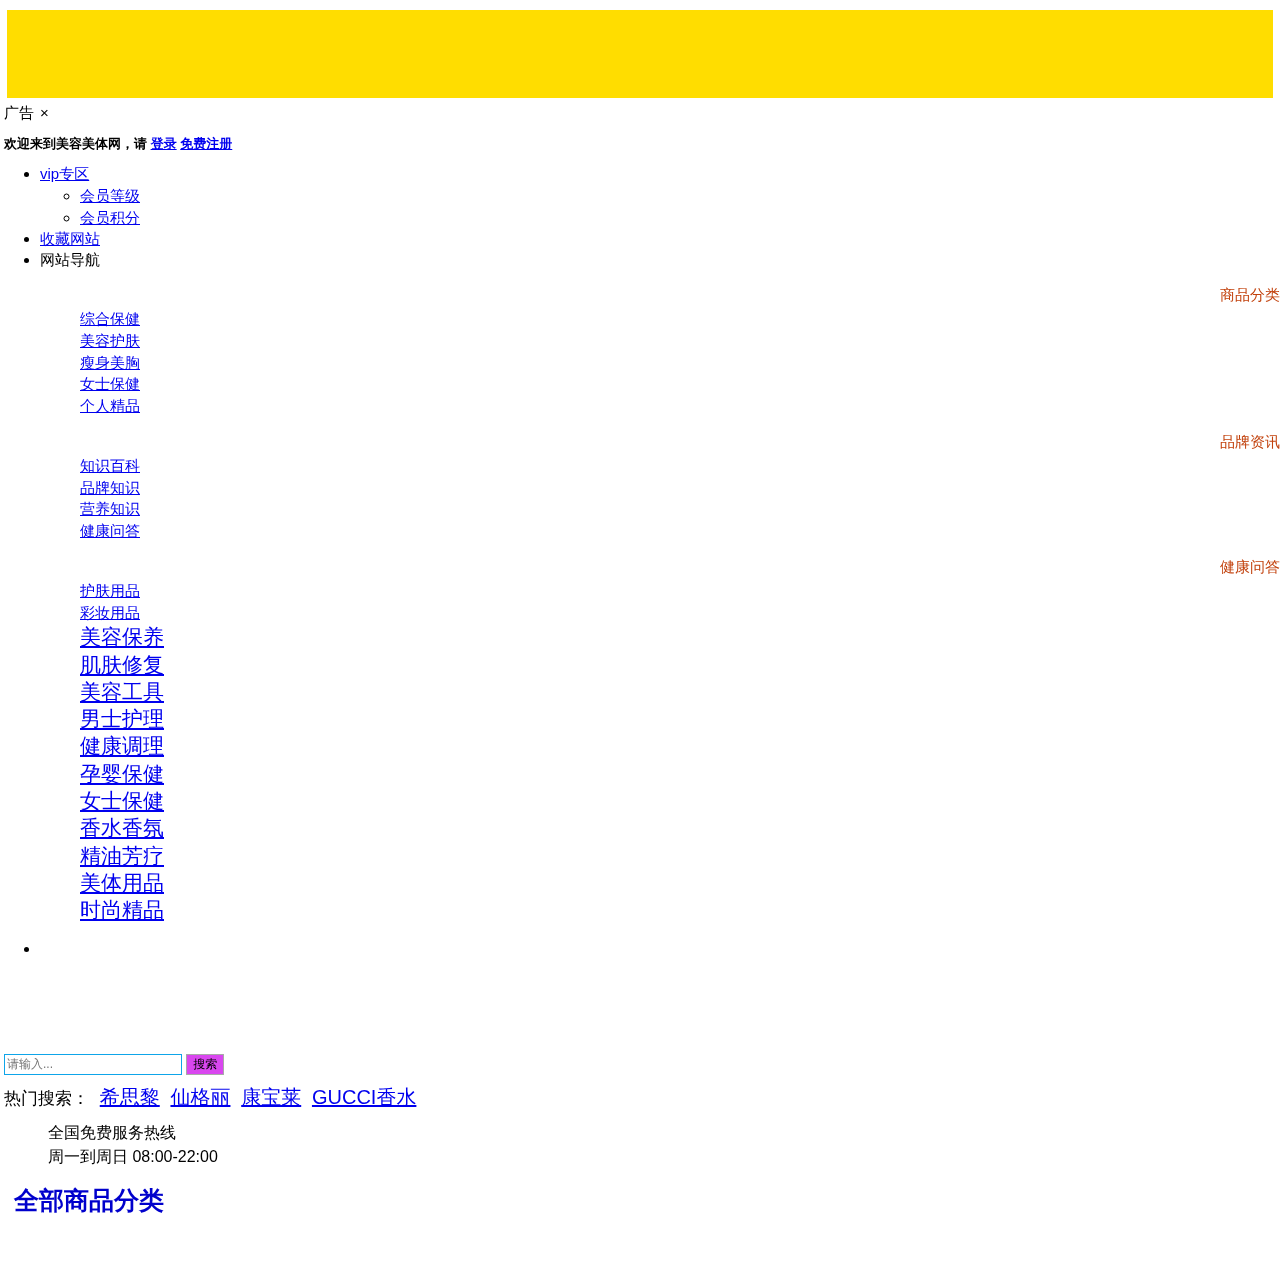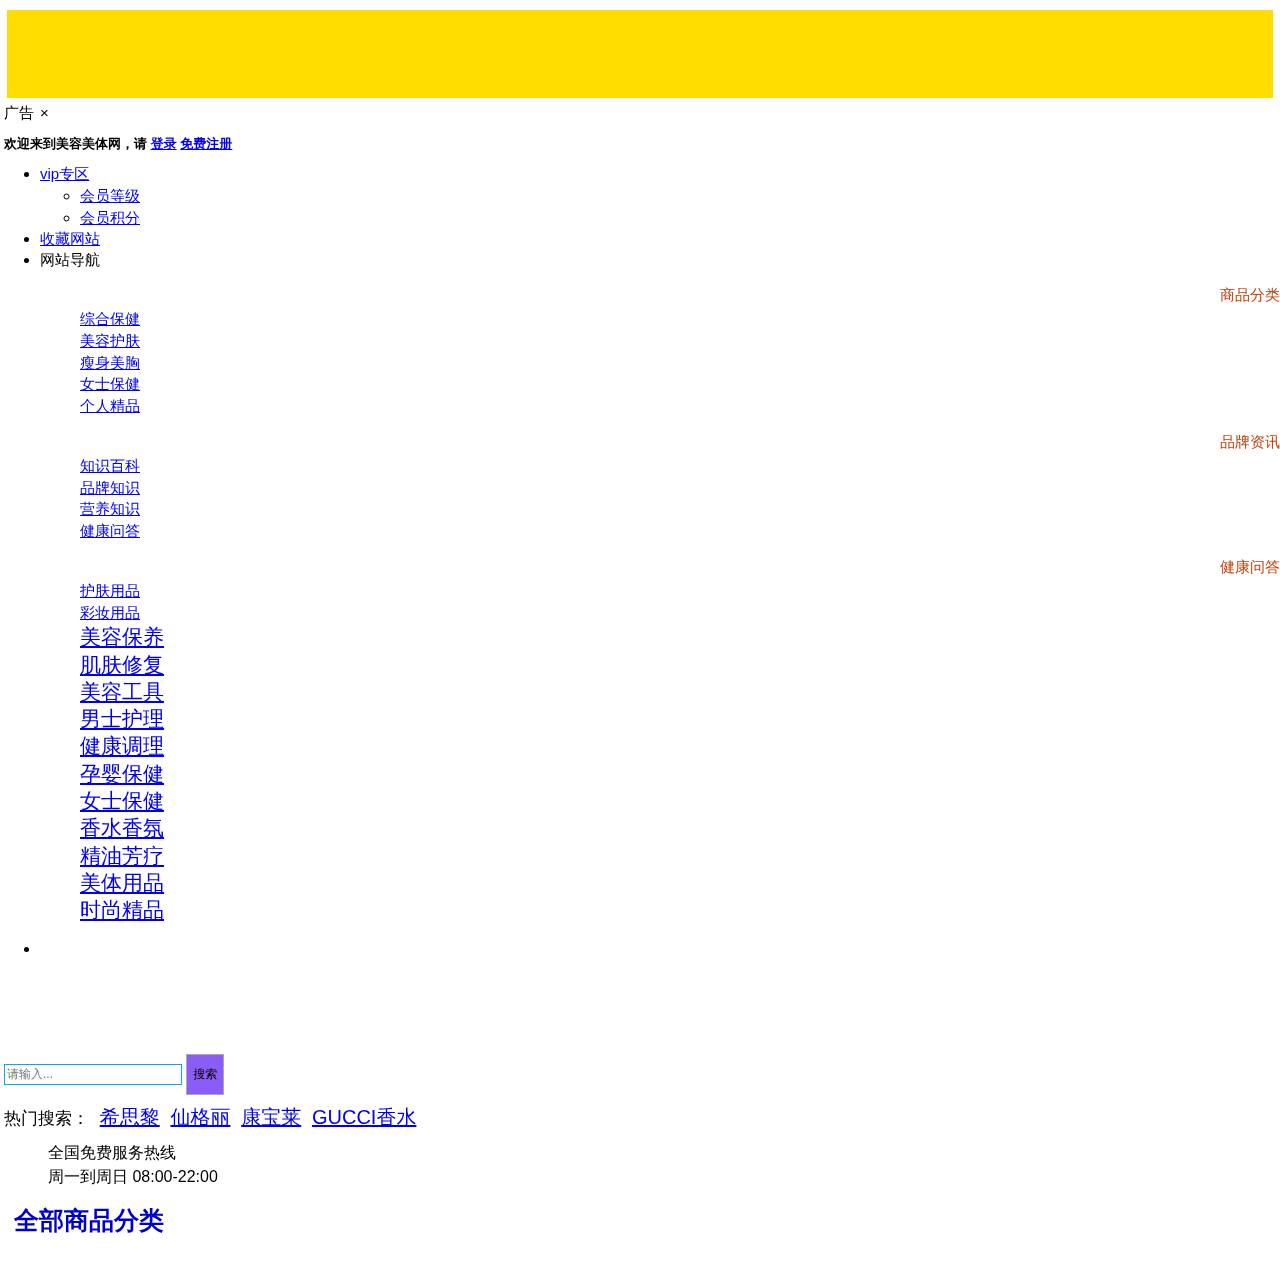--- a/index.html
+++ b/index.html
@@ -88,23 +88,23 @@
     font-family: "Liberation Sans", sans-serif;
     font-size: 12px;
     padding: 1px 2px;
     border: 1px solid #0ea5e9;
     background: #fff;
     vertical-align: middle;
   }
   .search-btn {
     font-family: "Liberation Sans", sans-serif;
     font-size: 12px;
-    padding: 11px 6px;
+    padding: 1px 6px;
     border: 1px solid #a9a9a9;
-    background: #8b5cf6;
+    background: #d946ef;
     vertical-align: middle;
     cursor: pointer;
   }
   .hot-row {
     margin-top: 9px;
     padding-left: 4px;
     font-size: 17px;
   }
   .hot-row .hot-label { color: #000; }
   .hot-row a {

